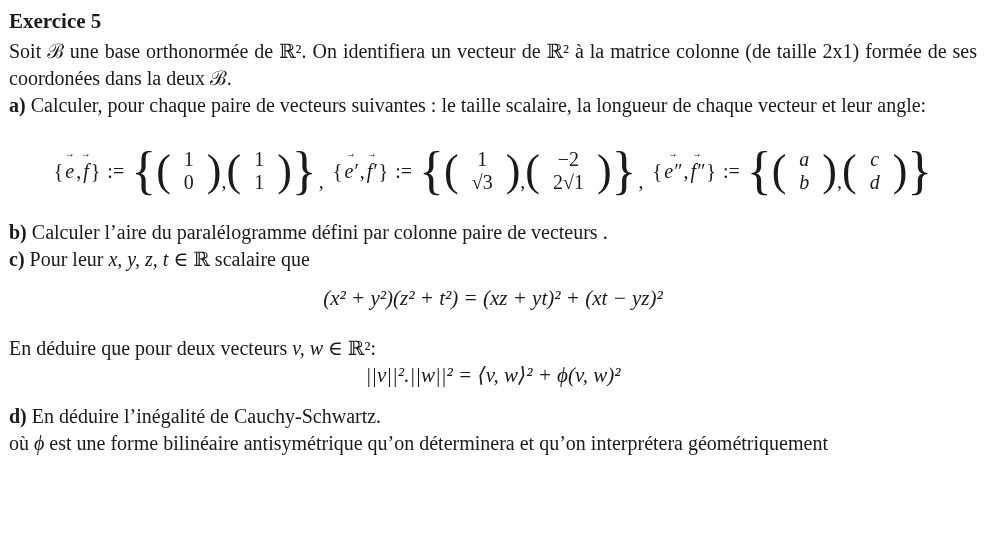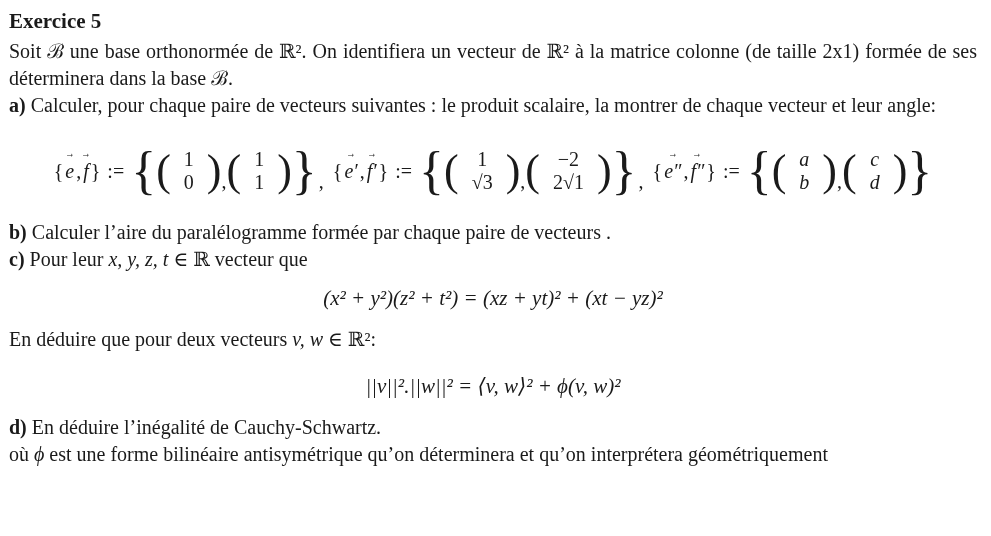--- a/index.html
+++ b/index.html
@@ -36,34 +36,34 @@
   .vec { position: relative; display: inline-block; margin: 0 2px; font-style: italic; }
   .arrow {
     position: absolute; top: -11px; left: 50%;
     transform: translateX(-50%) scaleX(0.8);
     font-size: 12px; font-style: normal; line-height: 1;
   }
   .csep { position: relative; top: 10px; }
   .gsep { position: relative; top: 10px; margin: 0 9px 0 2px; }
   
   .eqline { text-align: center; font-size: 21px; }
-  .eq-identity { margin: 12px 0 14px; }
-  .eq-norms { margin: 20px 0 14px; }
+  .eq-identity { margin: 12px 0 23px; }
+  .eq-norms { margin: 0 0 14px; }
   .deduce { margin-top: 10px; }
 </style>
 </head>
 <body>
 
 <div class="page">
 
   <div class="title">Exercice 5</div>
 
-  <p class="bodyline">Soit ℬ une base orthonormée de ℝ². On identifiera un vecteur de ℝ² à la matrice colonne (de taille 2x1) formée de ses déterminera dans la base ℬ.</p>
+  <p class="bodyline">Soit ℬ une base orthonormée de ℝ². On identifiera un vecteur de ℝ² à la matrice colonne (de taille 2x1) formée de ses coordonées dans la deux ℬ.</p>
 
-  <p class="bodyline"><span class="b">a)</span><span> Calculer, pour chaque paire de vecteurs suivantes : le produit scalaire, la montrer de chaque vecteur et leur angle:</span></p>
+  <p class="bodyline"><span class="b">a)</span><span> Calculer, pour chaque paire de vecteurs suivantes : le taille scalaire, la longueur de chaque vecteur et leur angle:</span></p>
 
   <div class="pairsline">
 
     <span class="pair-group">
       <span>{</span>
         <span class="vec"><span class="arrow">→</span><span>e</span></span>
         <span>,</span>
         <span class="vec"><span class="arrow">→</span><span>f</span></span>
         <span>}</span>
       <span class="assign">:=</span>
@@ -129,23 +129,23 @@
       <span class="mcol it">
           <span>c</span>
           <span>d</span>
         </span>
       <span class="bigs paren">)</span>
       <span class="bigs brace">}</span>
     </span>
 
   </div>
 
-  <p class="bodyline"><span class="b">b)</span><span> Calculer l’aire du paralélogramme formée par chaque paire de vecteurs .</span></p>
+  <p class="bodyline"><span class="b">b)</span><span> Calculer l’aire du paralélogramme défini par colonne paire de vecteurs .</span></p>
 
-  <p class="bodyline"><span class="b">c)</span><span> Pour leur </span><span class="it">x, y, z, t</span><span> ∈ ℝ vecteur que</span></p>
+  <p class="bodyline"><span class="b">c)</span><span> Pour leur </span><span class="it">x, y, z, t</span><span> ∈ ℝ scalaire que</span></p>
 
   <div class="eqline eq-identity"><span class="it">(x² + y²)(z² + t²) = (xz + yt)² + (xt − yz)²</span></div>
 
   <p class="bodyline deduce"><span>En déduire que pour deux vecteurs </span><span class="it">v, w</span><span> ∈ ℝ²:</span></p>
 
   <div class="eqline eq-norms"><span class="it">||v||².||w||² = ⟨v, w⟩² + ϕ(v, w)²</span></div>
 
   <p class="bodyline"><span class="b">d)</span><span> En déduire l’inégalité de Cauchy-Schwartz.</span></p>
 
   <p class="bodyline"><span>où </span><span class="it">ϕ</span><span> est une forme bilinéaire antisymétrique qu’on déterminera et qu’on interprétera géométriquement</span></p>

